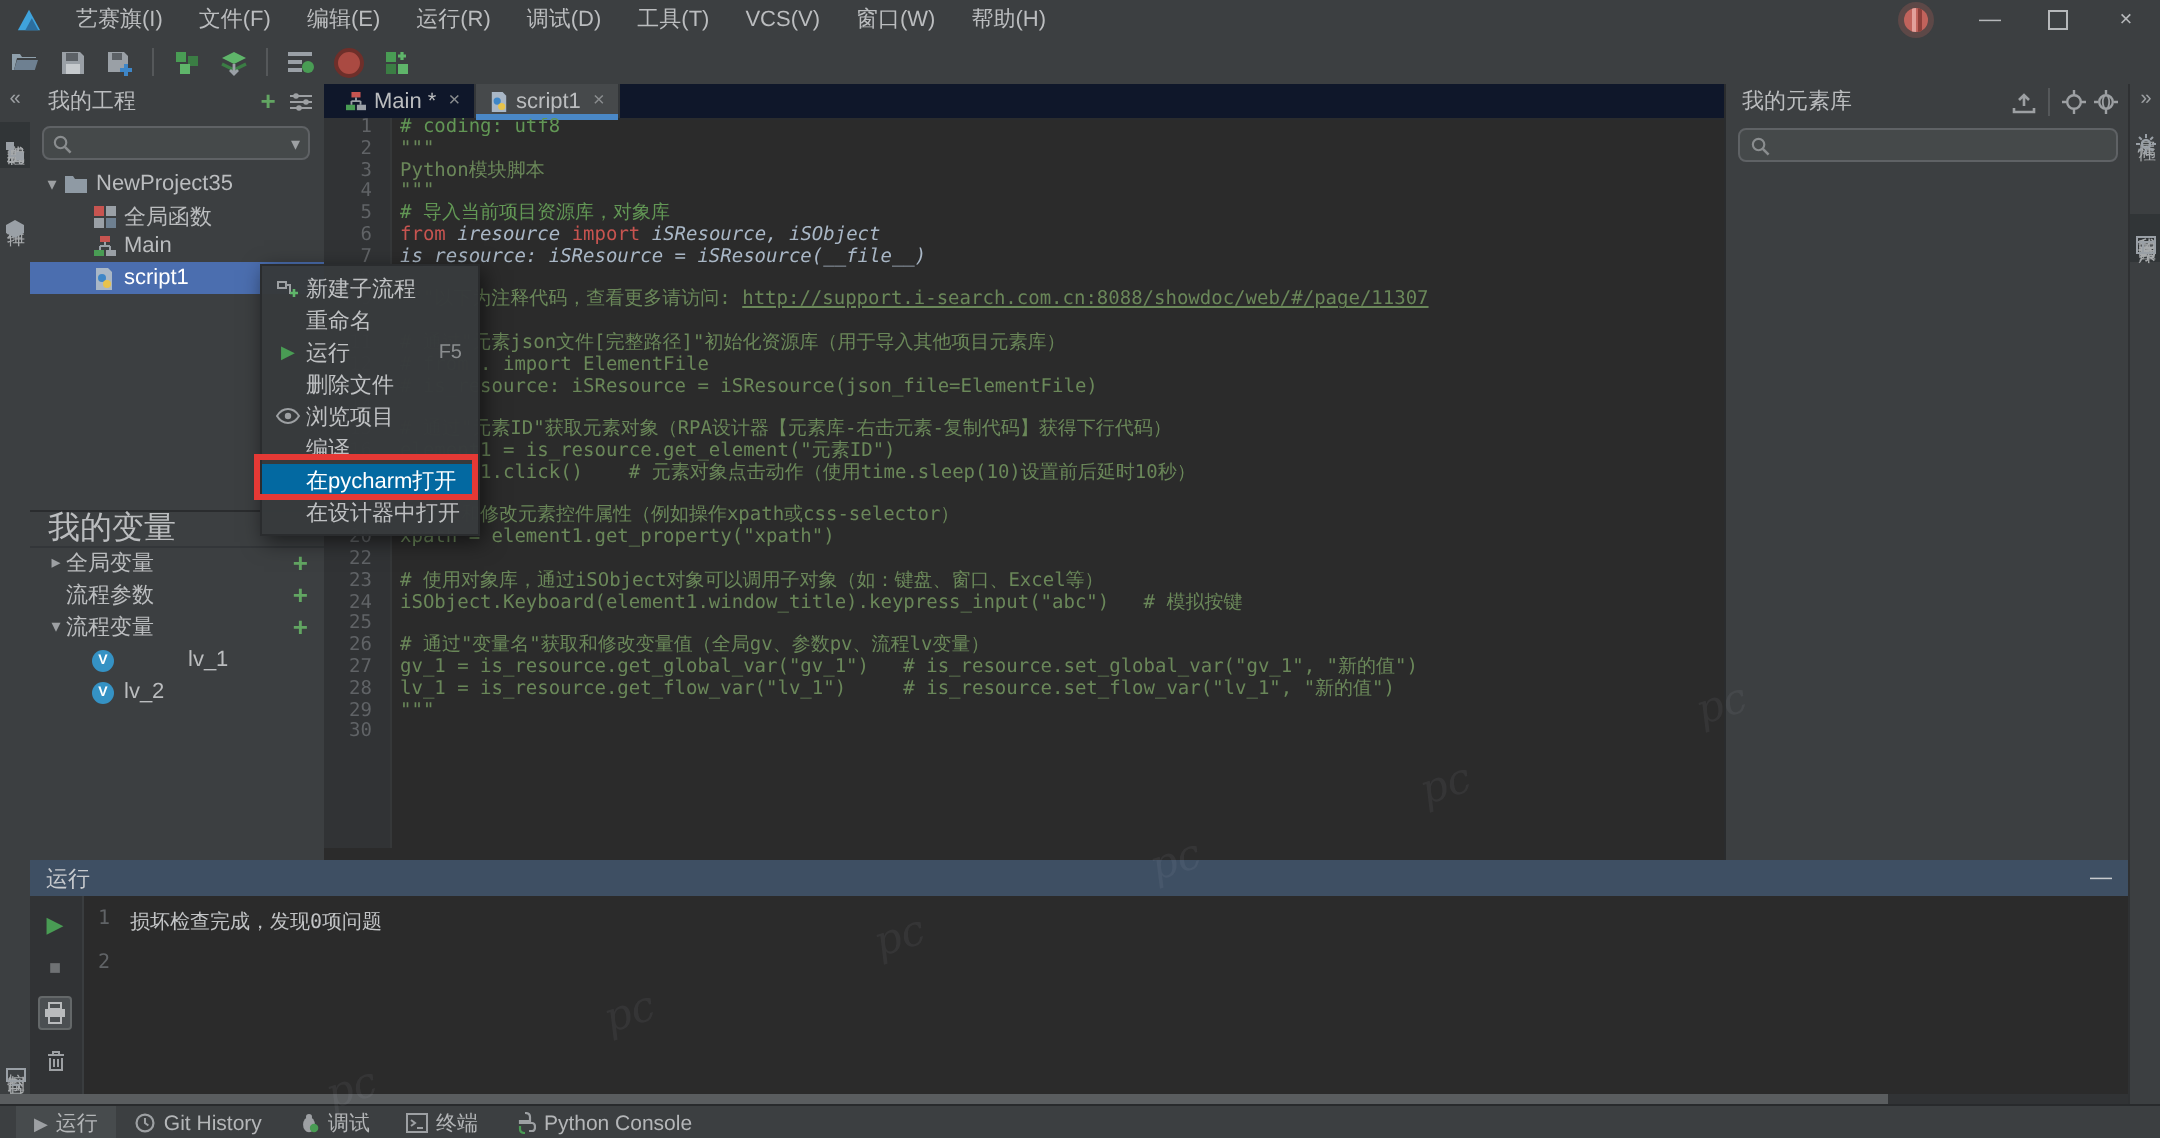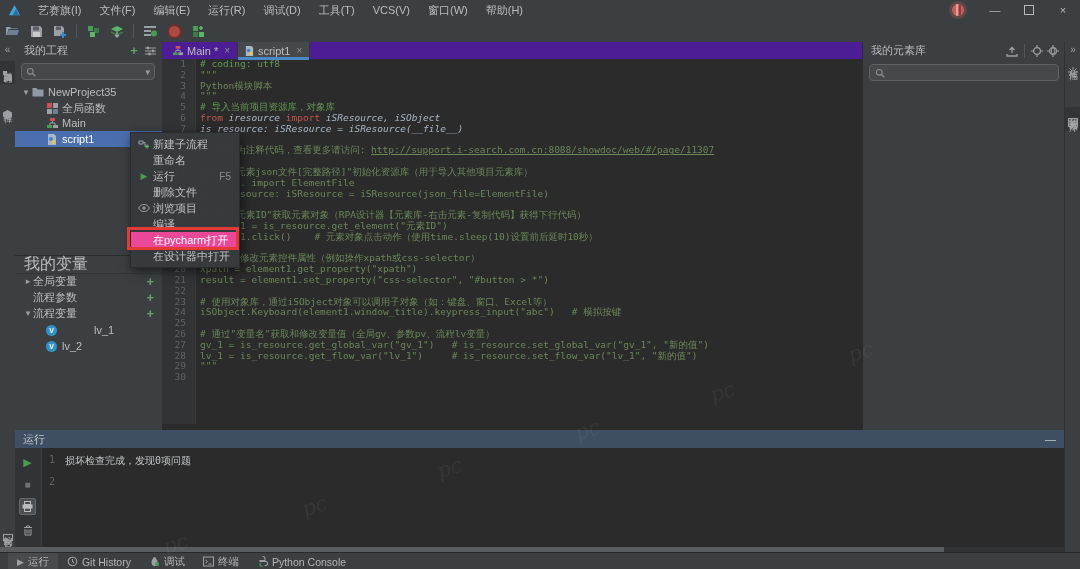--- a/index.html
+++ b/index.html
@@ -53,21 +53,21 @@
 
   
   .vars-panel{position:absolute;left:15px;top:255px;width:147px;height:175px;background:#3c3f41;border-top:1px solid #2a2c2e;border-right:1px solid #2a2c2e;}
   .vars-head{height:17px;display:flex;align-items:center;padding-left:9px;font-size:16px;color:#bbbdbf;border-bottom:1px solid #333639;}
   .var-row{position:absolute;left:0;width:147px;height:16px;display:flex;align-items:center;font-size:11px;}
   .var-row .addbtn{margin-left:auto;margin-right:8px;}
   .vicon{width:11px;height:11px;border-radius:50%;background:#3592C4;color:#fff;font-size:7px;font-weight:bold;display:flex;align-items:center;justify-content:center;flex:none;}
 
   
   .editor{position:absolute;left:162px;top:42px;width:700px;height:388px;background:#2b2b2b;}
-  .tabbar{position:absolute;left:0;top:0;width:700px;height:17px;background:#4c1d95;border-bottom:1px solid #2a2c2e;display:flex;align-items:stretch;padding-left:4px;}
+  .tabbar{position:absolute;left:0;top:0;width:700px;height:17px;background:#0f172a;border-bottom:1px solid #2a2c2e;display:flex;align-items:stretch;padding-left:4px;}
   .tab{display:flex;align-items:center;gap:4px;padding:0 7px;font-size:11px;color:#bbbdbf;border-right:1px solid #333639;position:relative;}
   .tab.active{background:#46494b;}
   .tab.active:after{content:"";position:absolute;left:0;right:0;bottom:-1px;height:3px;background:#4A88C7;}
   .tab .x{color:#8a8d8f;font-size:10px;margin-left:2px;}
   .code-wrap{position:absolute;left:0;top:17px;width:700px;height:365px;overflow:hidden;}
   .gutter-bg{position:absolute;left:0;top:0;width:33px;height:365px;background:#313335;border-right:1px solid #363839;}
   .code-row{display:flex;height:10.8px;line-height:10.8px;font-family:"DejaVu Sans Mono",monospace;font-size:9.5px;position:relative;}
   .lnum{width:33px;flex:none;text-align:right;padding-right:9px;box-sizing:border-box;color:#606366;}
   .lcode{padding-left:5px;white-space:pre;}
   .seg.cm{color:#629755;}
@@ -96,21 +96,21 @@
   .bscroll .thumb{position:absolute;left:0;top:0;height:5px;background:#5a5d5f;}
   .statusbar{position:absolute;left:0;top:552px;width:1080px;height:17px;background:#3c3f41;border-top:1px solid #282a2c;display:flex;align-items:center;font-size:10.5px;}
   .sb-item{display:flex;align-items:center;gap:4px;padding:0 9px;height:17px;color:#b4b6b8;}
   .sb-item.active{background:#474b4d;}
 
   
   .ctx-menu{position:absolute;left:130px;top:132px;width:108px;background:rgba(55,58,60,.98);border:1px solid #2a2c2e;box-shadow:2px 3px 10px rgba(0,0,0,.55);padding:3px 0;z-index:55;}
   .ctx-item{height:16px;display:flex;align-items:center;font-size:11px;color:#bfc1c3;padding:0 8px 0 4px;}
   .ctx-item .ico{width:18px;flex:none;display:flex;justify-content:center;align-items:center;}
   .ctx-item .sc{margin-left:auto;font-size:10px;color:#8a8d8f;}
-  .ctx-item.highlight{background:#ec4899;color:#fff;}
+  .ctx-item.highlight{background:#0369a1;color:#fff;}
   .red-annot{position:absolute;left:127px;top:227px;width:112px;height:23px;border:3px solid #E53935;z-index:80;box-sizing:border-box;}
 
   
   .wm{position:absolute;font-family:"DejaVu Serif",serif;font-style:italic;font-size:21px;color:rgba(200,205,210,.07);transform:rotate(-18deg);z-index:60;pointer-events:none;}
 </style>
 </head>
 <body>
 
 <div class="window">
 
@@ -457,24 +457,20 @@
           </div>
           <div class="code-row">
             <span class="lnum">19</span>
             <span class="lcode"><span class="seg str"># 获取和修改元素控件属性（例如操作xpath或css-selector）</span></span>
           </div>
           <div class="code-row">
             <span class="lnum">20</span>
             <span class="lcode"><span class="seg str">xpath = element1.get_property("xpath")</span></span>
           </div>
           <div class="code-row">
-            <span class="lnum">21</span>
-            <span class="lcode"><span class="seg str">result = element1.set_property("css-selector", "#button &gt; *")</span></span>
-          </div>
-          <div class="code-row">
             <span class="lnum">22</span>
             <span class="lcode"></span>
           </div>
           <div class="code-row">
             <span class="lnum">23</span>
             <span class="lcode"><span class="seg str"># 使用对象库，通过iSObject对象可以调用子对象（如：键盘、窗口、Excel等）</span></span>
           </div>
           <div class="code-row">
             <span class="lnum">24</span>
             <span class="lcode"><span class="seg str">iSObject.Keyboard(element1.window_title).keypress_input("abc")   # 模拟按键</span></span>

